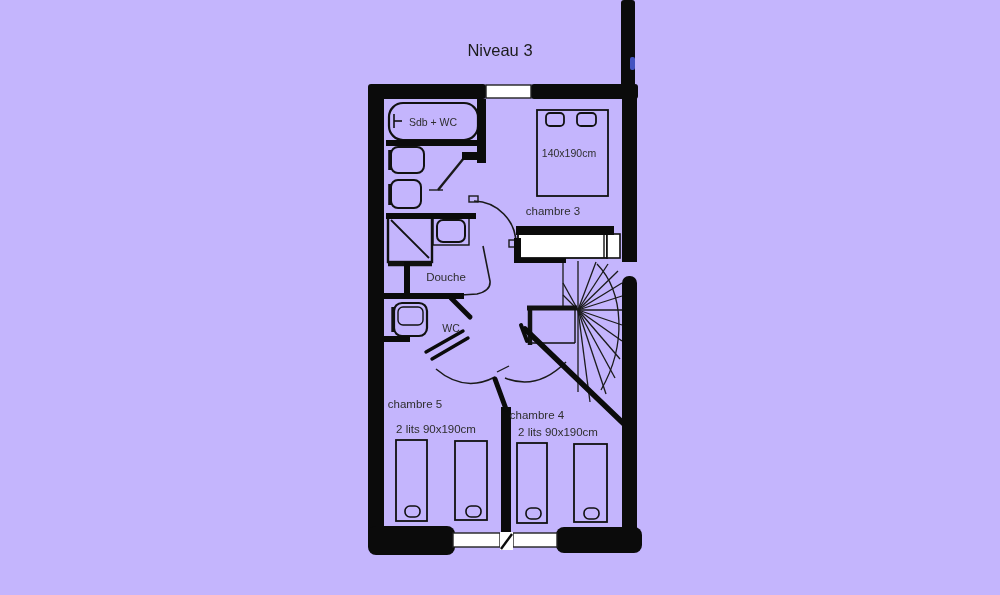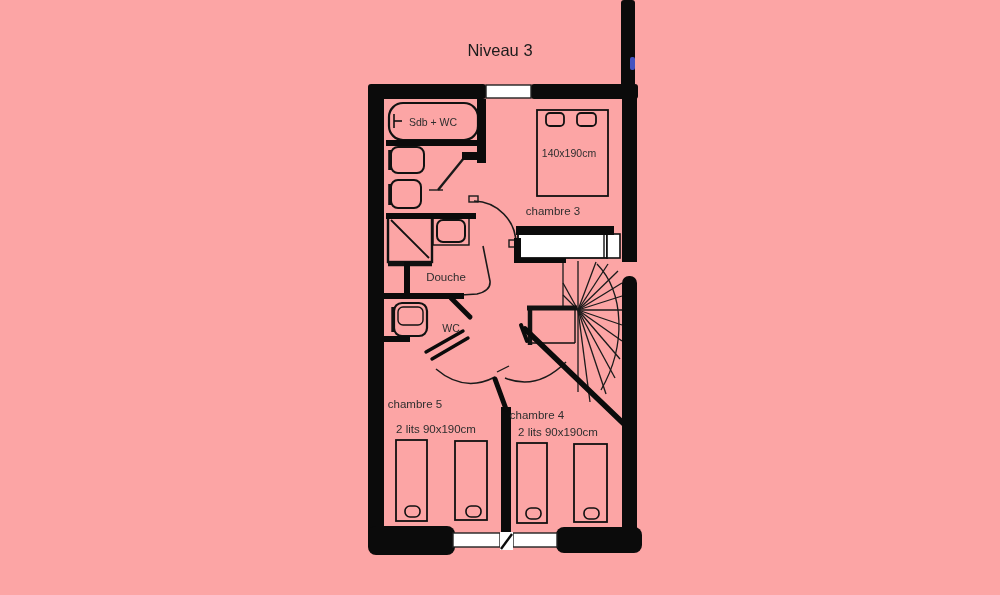--- a/index.html
+++ b/index.html
@@ -1,16 +1,16 @@
 <!DOCTYPE html>
 <html><head>
 <meta charset="utf-8">
 <style>
   html,body{margin:0;padding:0;background:#ffffff;}
-  .stage{position:relative;width:1000px;height:595px;background:#fca5a5;overflow:hidden;
+  .stage{position:relative;width:1000px;height:595px;background:#c4b5fd;overflow:hidden;
          font-family:"Liberation Sans", sans-serif;}
   svg{position:absolute;left:0;top:0;}
   text{fill:#2e2e2e;}
   .t-title{font-size:16.5px;fill:#1c1c1c;}
   .t-room{font-size:11.5px;}
   .t-small{font-size:10.5px;}
 </style>
 </head>
 <body>
 

